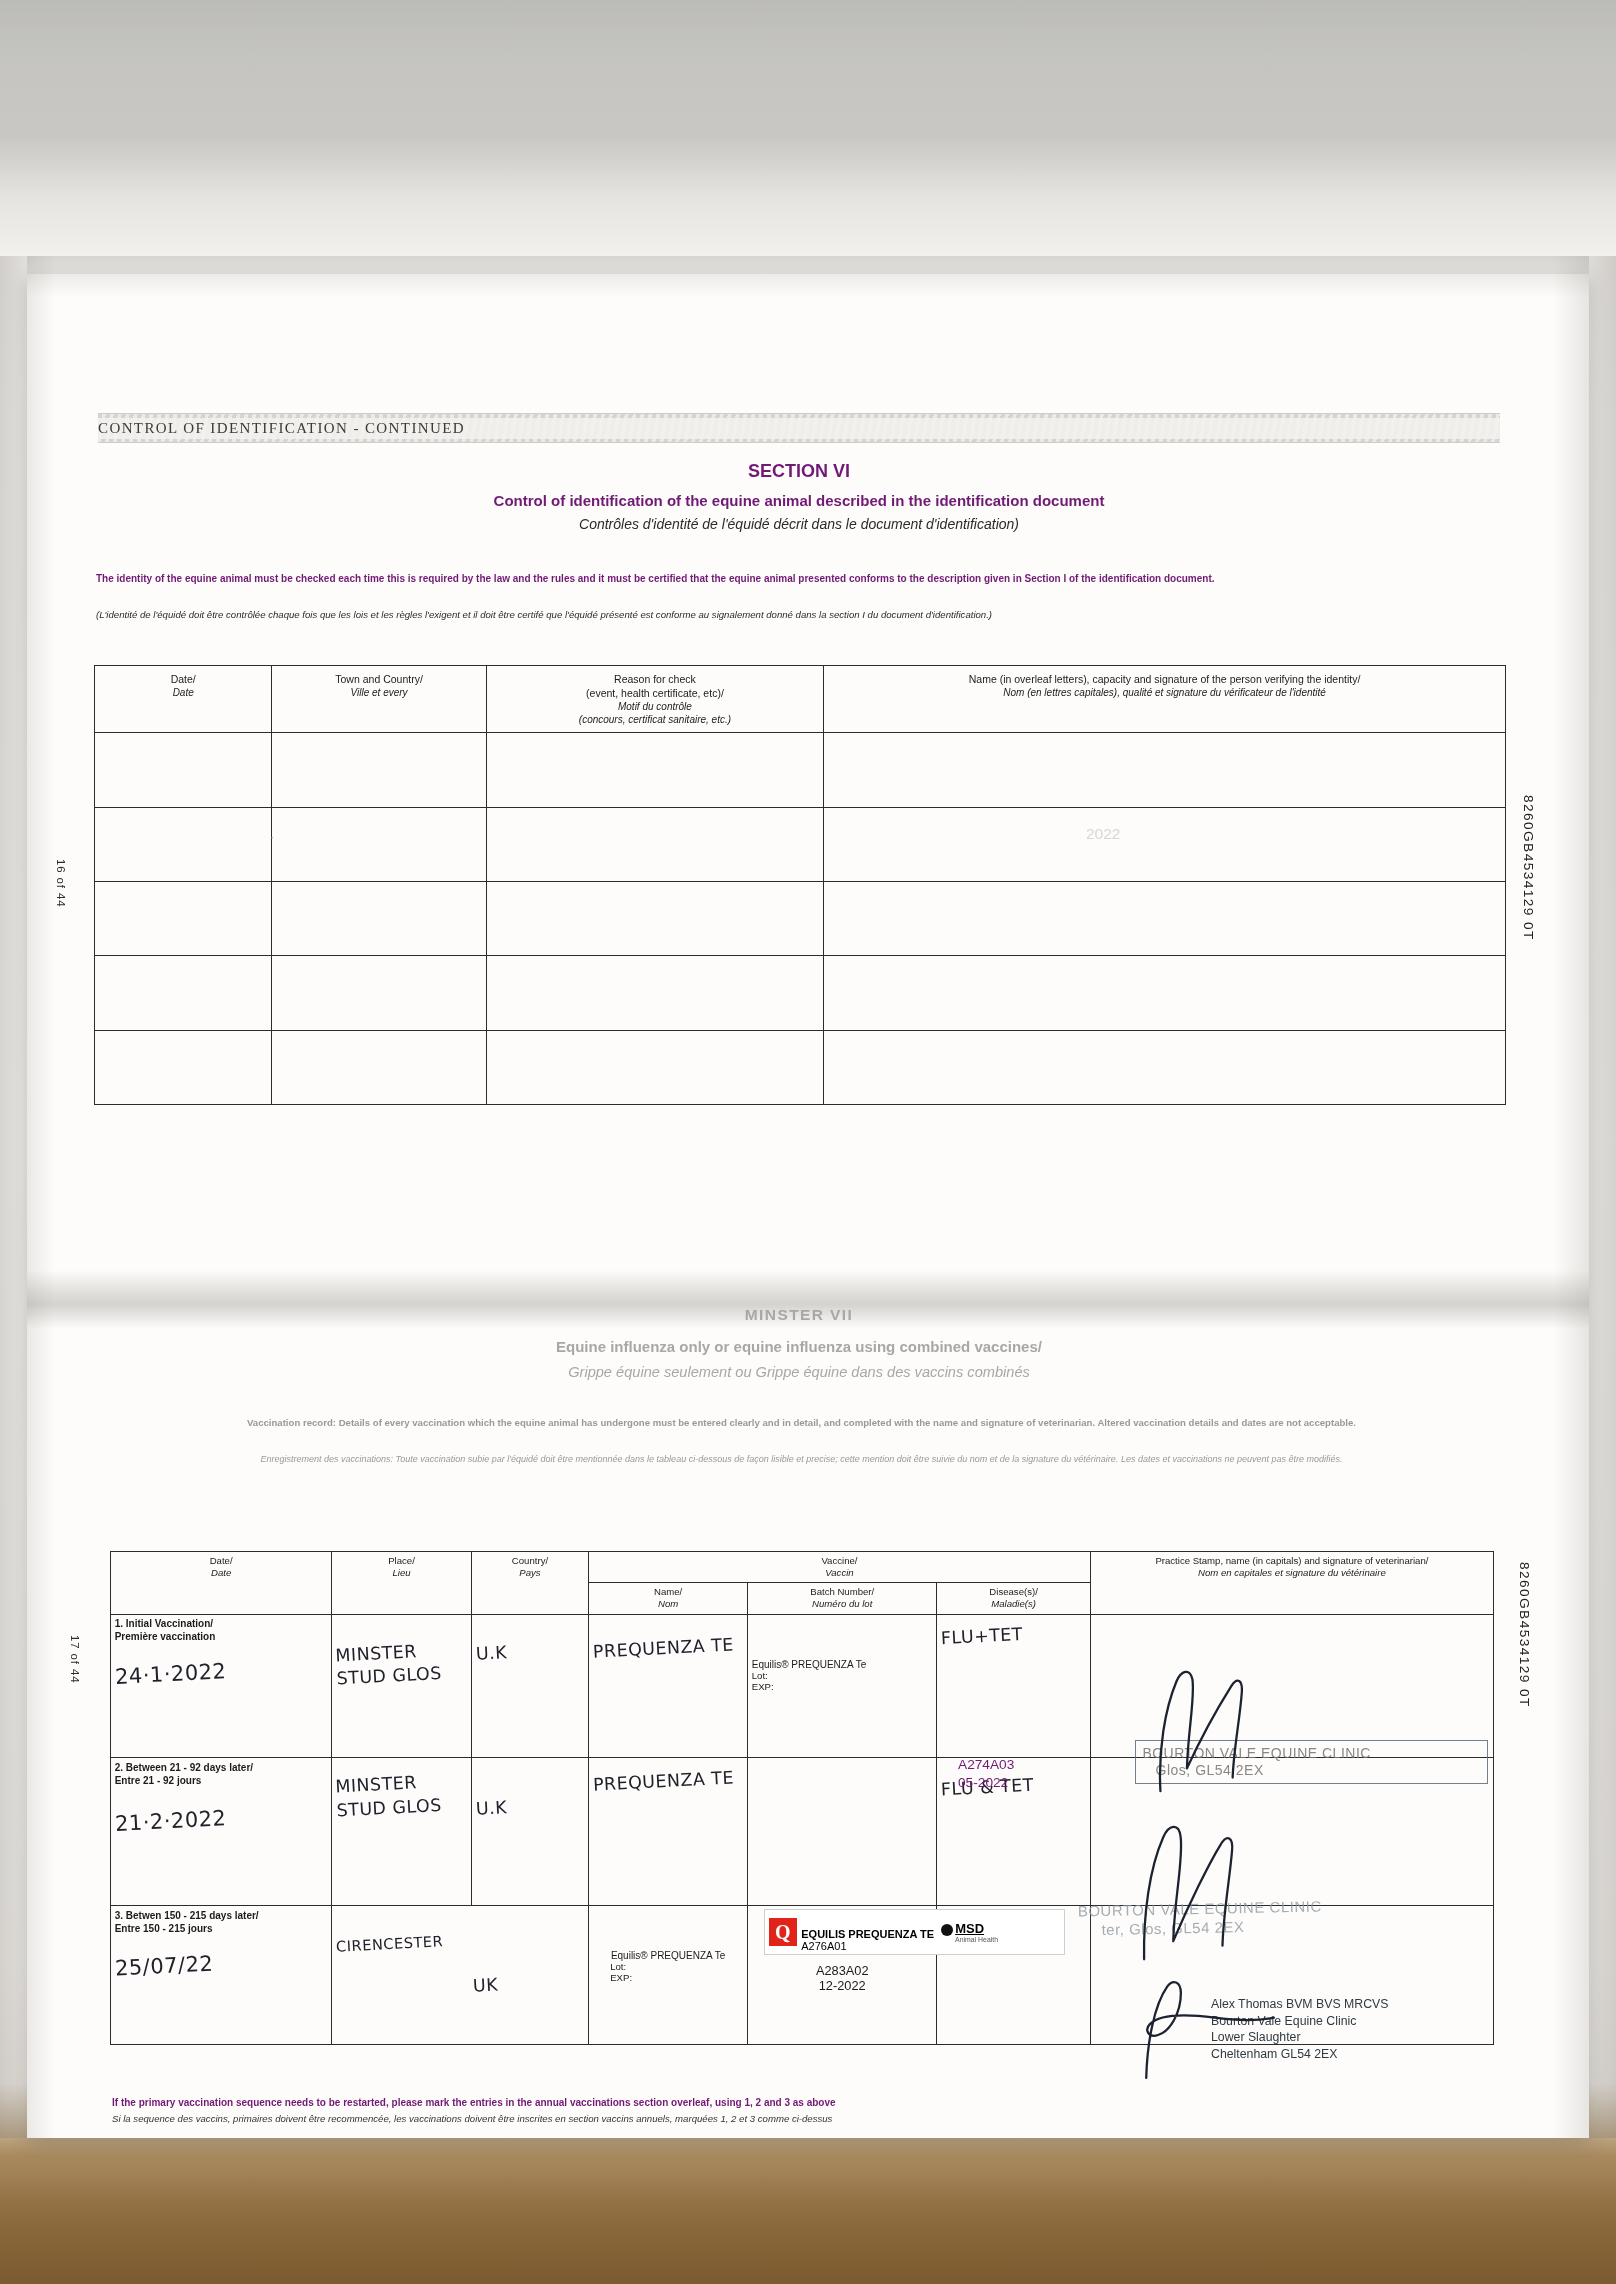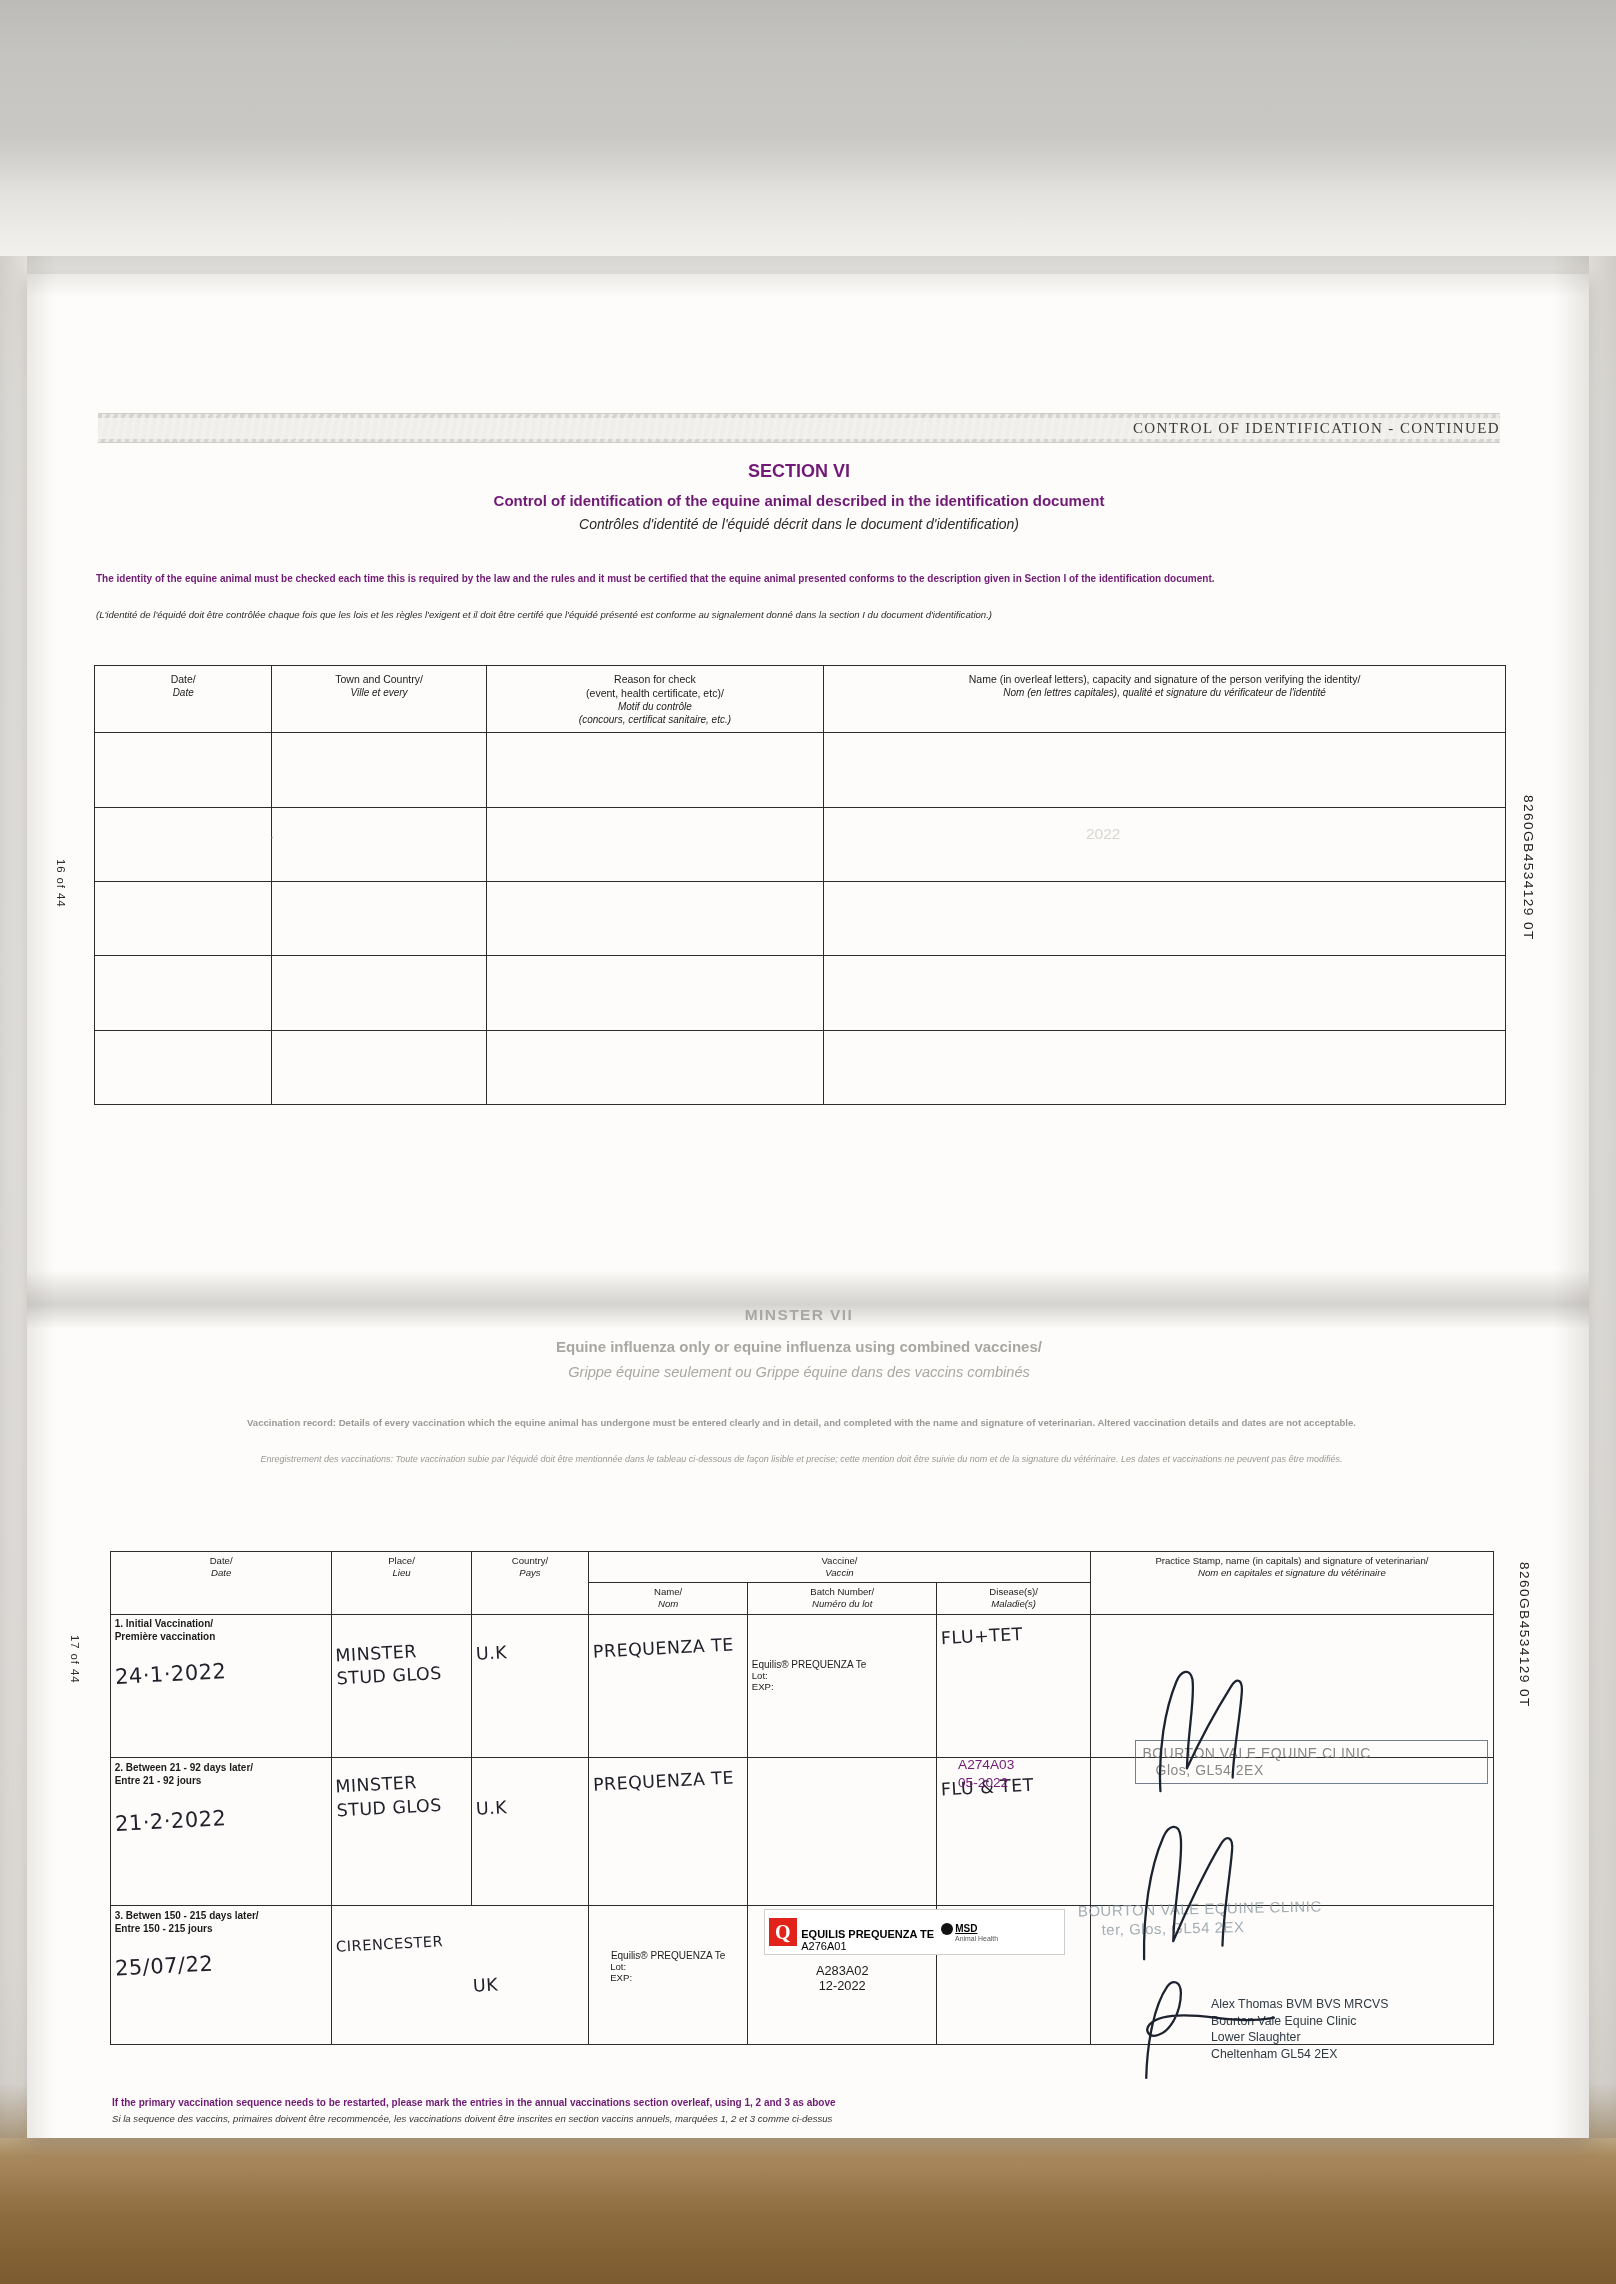--- a/index.html
+++ b/index.html
@@ -62,21 +62,21 @@
 
   
   .band {
     position: absolute; left: 98px; top: 413px; width: 1402px; height: 28px;
     background: repeating-linear-gradient(100deg, #d6d4d0 0px, #d6d4d0 4.1px, #eceae6 4.1px, #eceae6 7.8px);
     border-top: 0.5px solid #cfcdc9;
     border-bottom: 0.5px solid #cfcdc9;
   }
   .band-title {
     position: absolute; left: 98px; top: 418px; width: 1402px;
-    text-align: right; font-family: "Liberation Serif", serif;
+    text-align: left; font-family: "Liberation Serif", serif;
     font-size: 15px; letter-spacing: 1.4px; color: #3a3a3a;
     background: rgba(242,241,238,0.88); padding: 1.8px 0;
   }
 
   
   table.grid {
     position: absolute;
     border-collapse: collapse;
     background: rgba(255,255,255,0.0);
   }
@@ -414,21 +414,21 @@
       <tbody>
           <tr>
         <td style="border:none; padding:0 4.6px 0 0; vertical-align:middle;">
           <span class="qmark">Q</span>
         </td>
         <td style="border:none; padding:0; vertical-align:middle;">
           <div style="font-size:11px; font-weight:bold;margin-top:15px;">EQUILIS PREQUENZA TE</div>
           <div style="font-size:11px;">A276A01</div>
         </td>
         <td style="border:none; padding:0 0 0 6.4px; vertical-align:middle;">
-          <div style="font-size:10px; font-weight:bold;text-decoration:underline;">
+          <div style="font-size:13px; font-weight:bold;text-decoration:underline;">
             <span class="msd-dot"></span><span>MSD</span>
           </div>
           <div style="font-size:6.9px; color:#555; margin-left:14.6px;">Animal Health</div>
         </td>
       </tr>
     </tbody>
       </table>
   </div>
 
   <div class="stamp-box" style="left:1135px; top:1740px; width:338px; line-height:1.25;">BOURTON VALE EQUINE CLINIC

